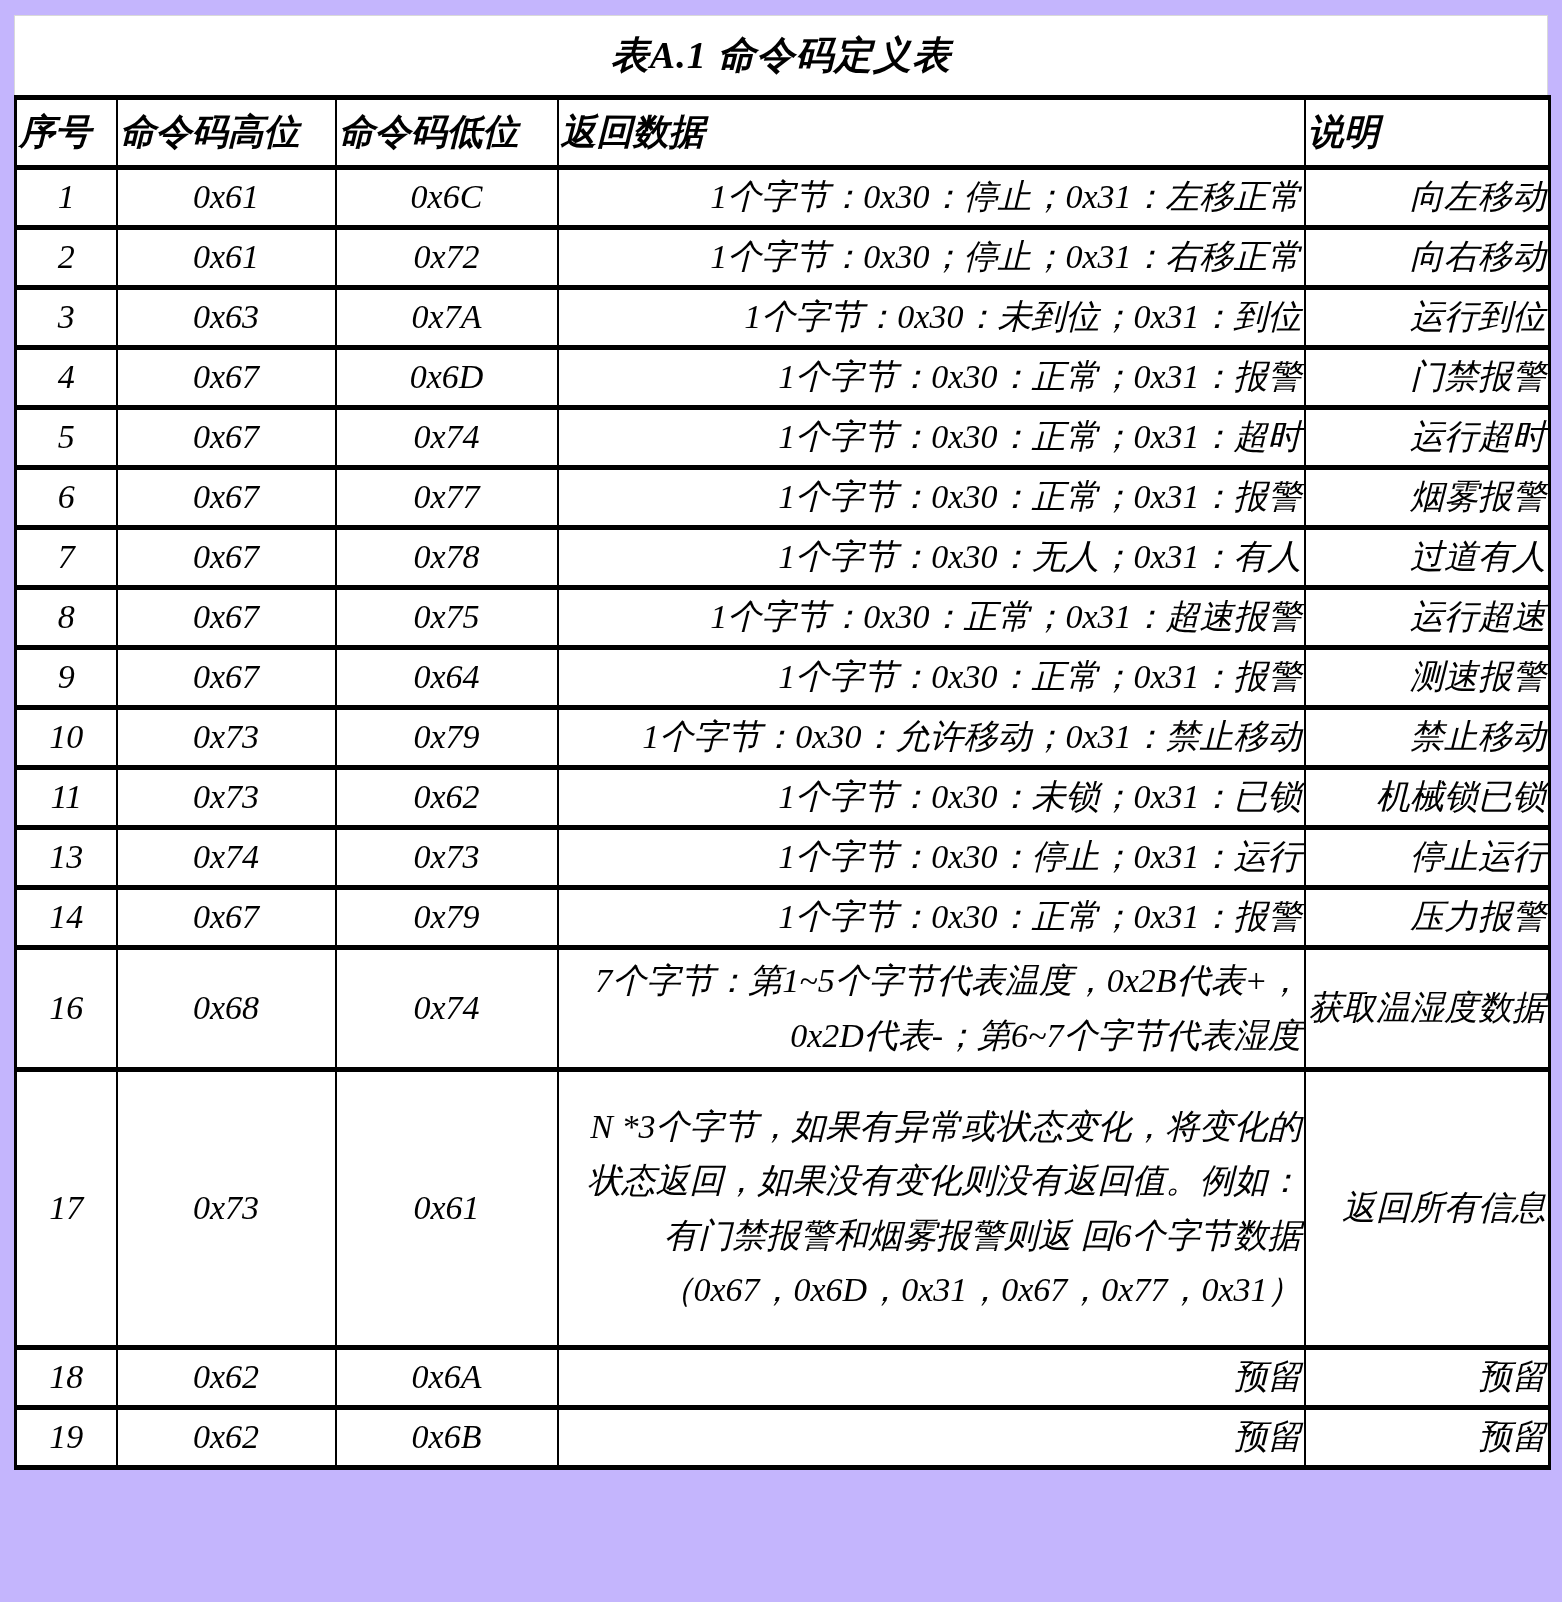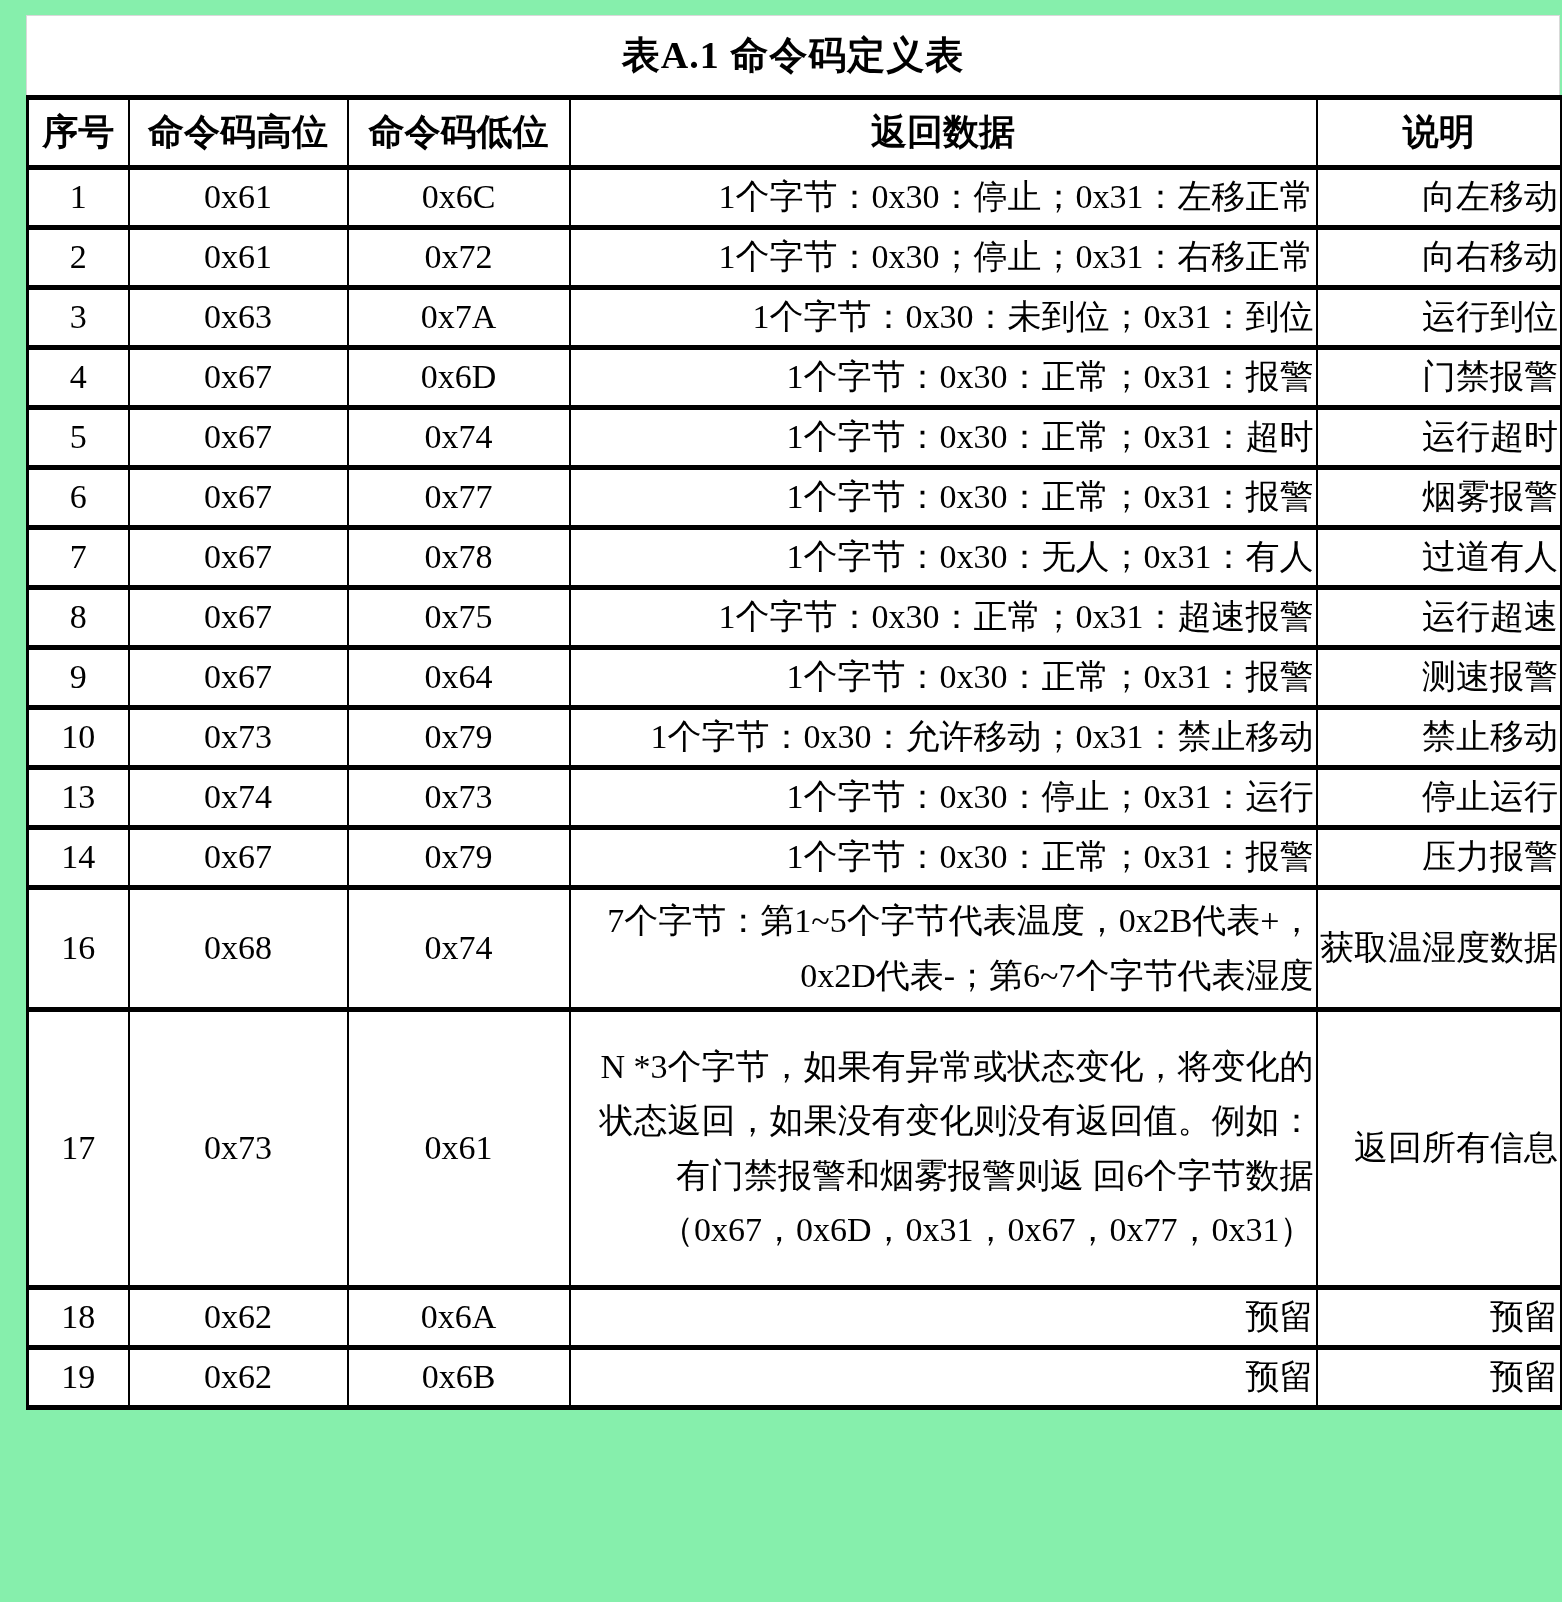--- a/index.html
+++ b/index.html
@@ -7,23 +7,24 @@
     padding: 0;
     background: #ffffff;
     color: #000000;
     font-family: "Liberation Serif", "DejaVu Serif", serif;
   }
   .page {
     position: relative;
     width: 1562px;
     height: 1602px;
     box-sizing: border-box;
-    padding: 15px 14px 0 26px;
-    background: #86efac;
+    padding: 15px 14px 0 14px;
+    background: #c4b5fd;
     overflow: hidden;
+    font-style: italic;
   }
   .title-cell {
     width: 1534px;
     height: 80px;
     box-sizing: border-box;
     border: 1px solid #d9d9d9;
     border-bottom: none;
     display: flex;
     align-items: center;
     justify-content: center;
@@ -44,21 +45,21 @@
     border-top-width: 5px;
     border-bottom-width: 5px;
     box-sizing: border-box;
     overflow: hidden;
     vertical-align: middle;
     word-break: break-word;
   }
   .cmd-table th {
     font-size: 36px;
     font-weight: bold;
-    text-align: center;
+    text-align: left;
     padding: 0 2px;
   }
   .cmd-table td {
     font-size: 34px;
     line-height: 1.6;
     padding: 0 2px;
   }
   .cmd-table thead tr { height: 70px; }
   .c-no, .c-high, .c-low { text-align: center; }
   .c-data, .c-desc { text-align: right; padding-left: 6px; padding-right: 2px; }
@@ -155,20 +156,27 @@
     <td class="c-desc">测速报警</td>
   </tr>
         <tr class="h-s">
     <td class="c-no">10</td>
     <td class="c-high">0x73</td>
     <td class="c-low">0x79</td>
     <td class="c-data">1个字节：0x30：允许移动；0x31：禁止移动</td>
     <td class="c-desc">禁止移动</td>
   </tr>
         <tr class="h-s">
+    <td class="c-no">11</td>
+    <td class="c-high">0x73</td>
+    <td class="c-low">0x62</td>
+    <td class="c-data">1个字节：0x30：未锁；0x31：已锁</td>
+    <td class="c-desc">机械锁已锁</td>
+  </tr>
+        <tr class="h-s">
     <td class="c-no">13</td>
     <td class="c-high">0x74</td>
     <td class="c-low">0x73</td>
     <td class="c-data">1个字节：0x30：停止；0x31：运行</td>
     <td class="c-desc">停止运行</td>
   </tr>
         <tr class="h-s">
     <td class="c-no">14</td>
     <td class="c-high">0x67</td>
     <td class="c-low">0x79</td>

